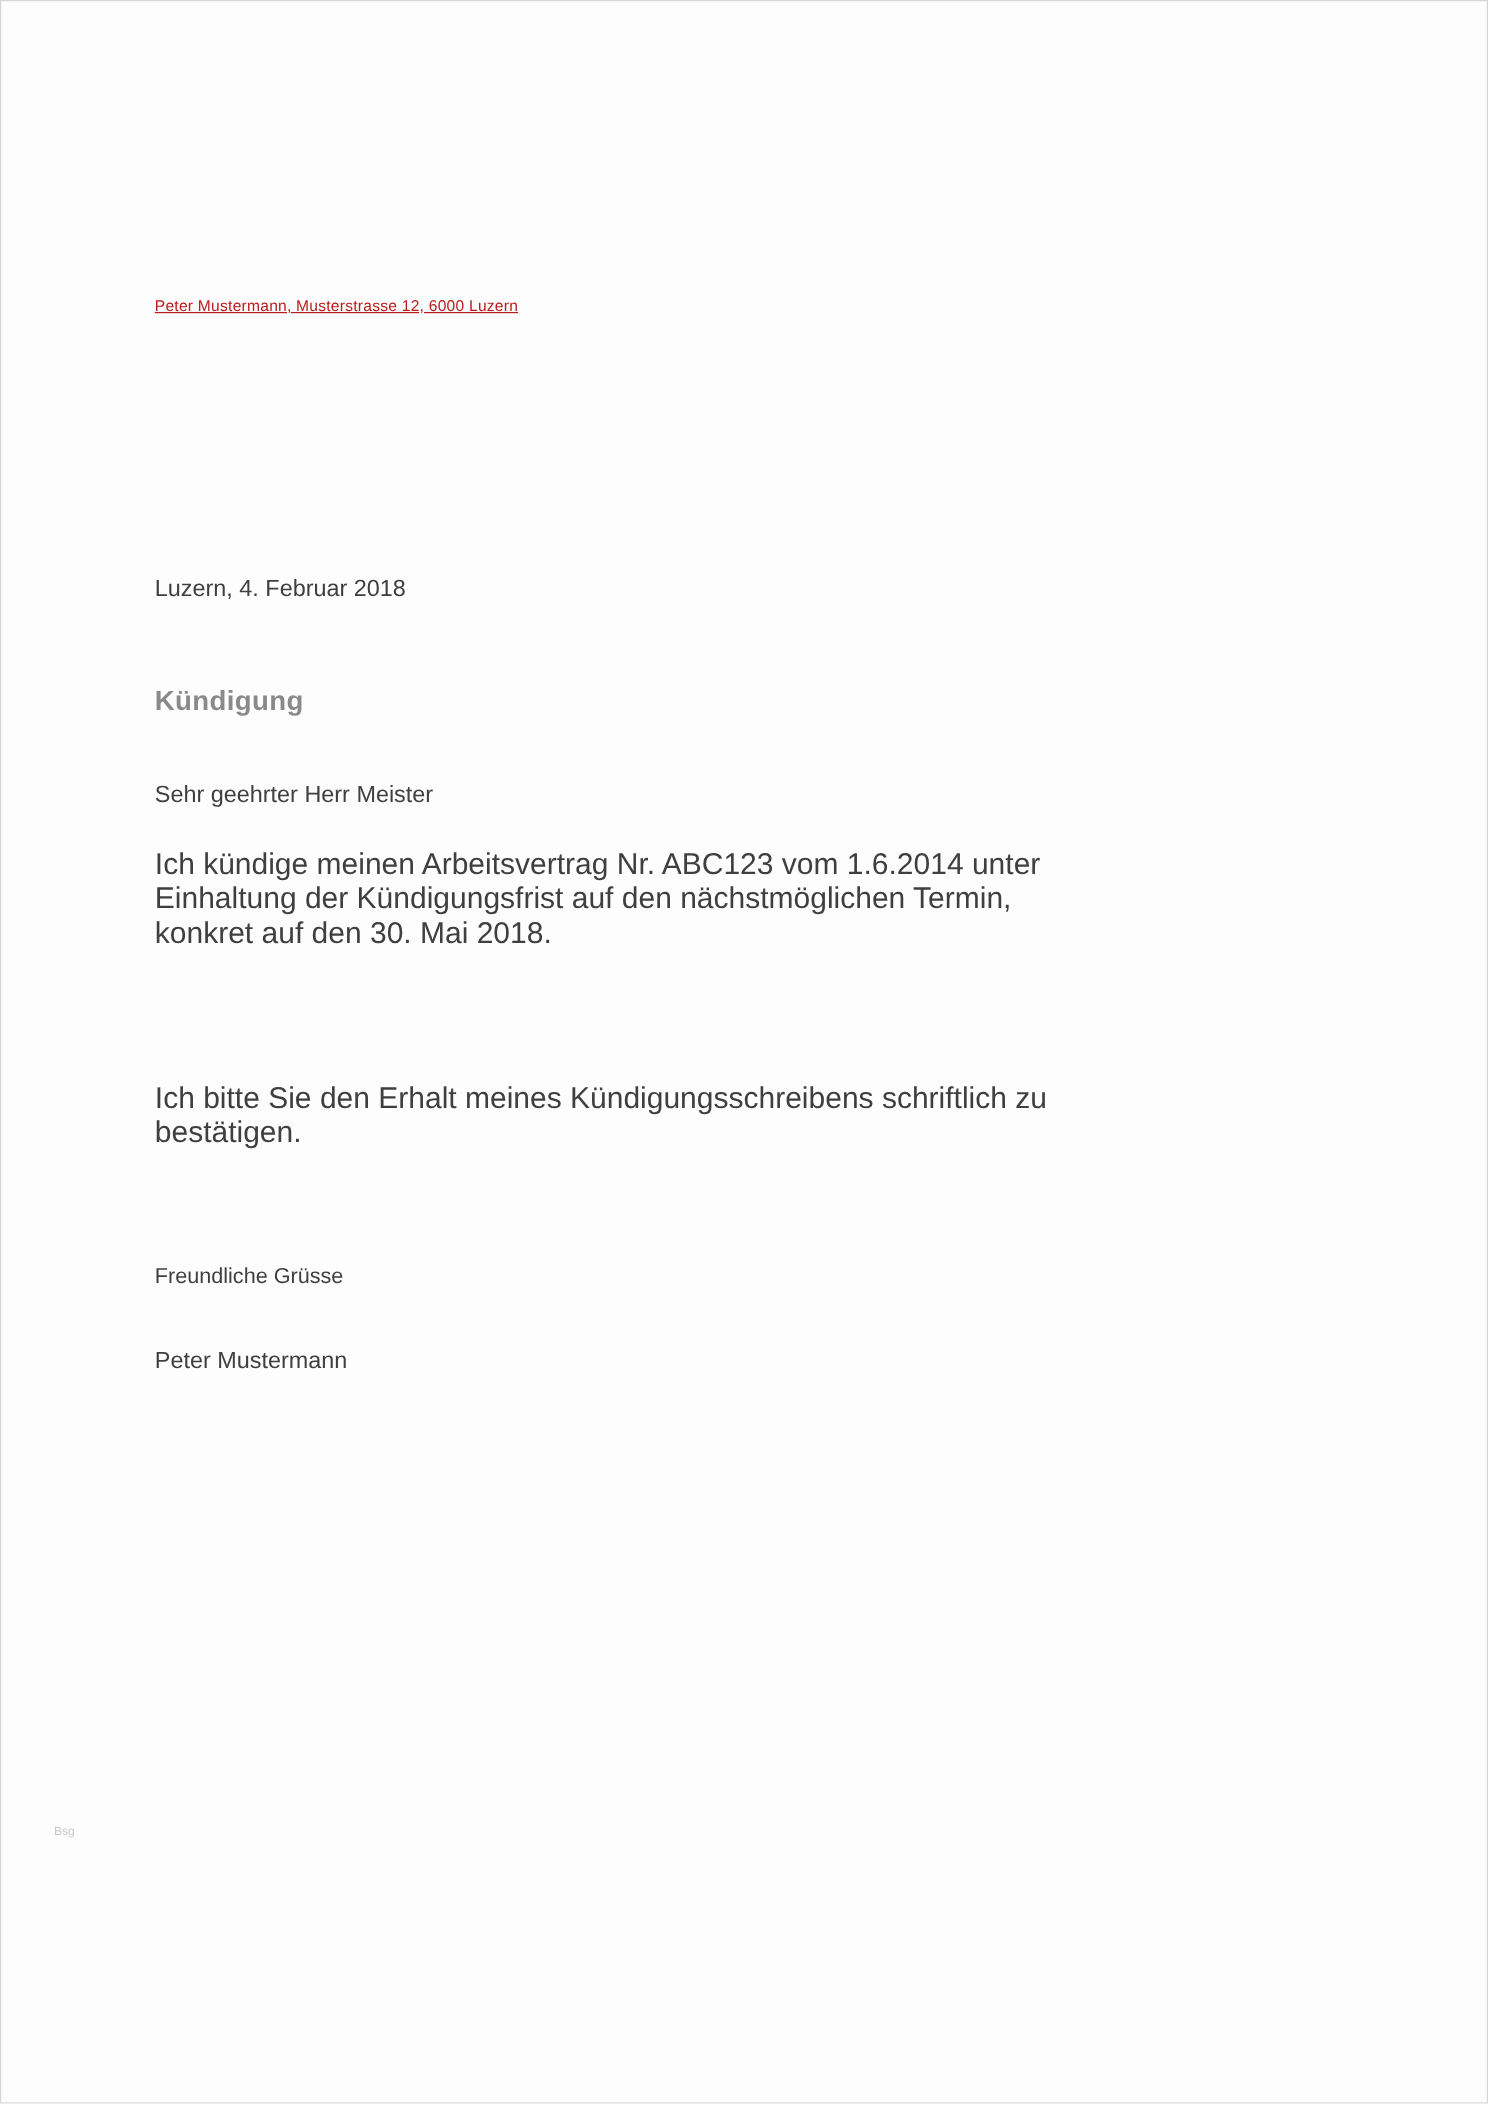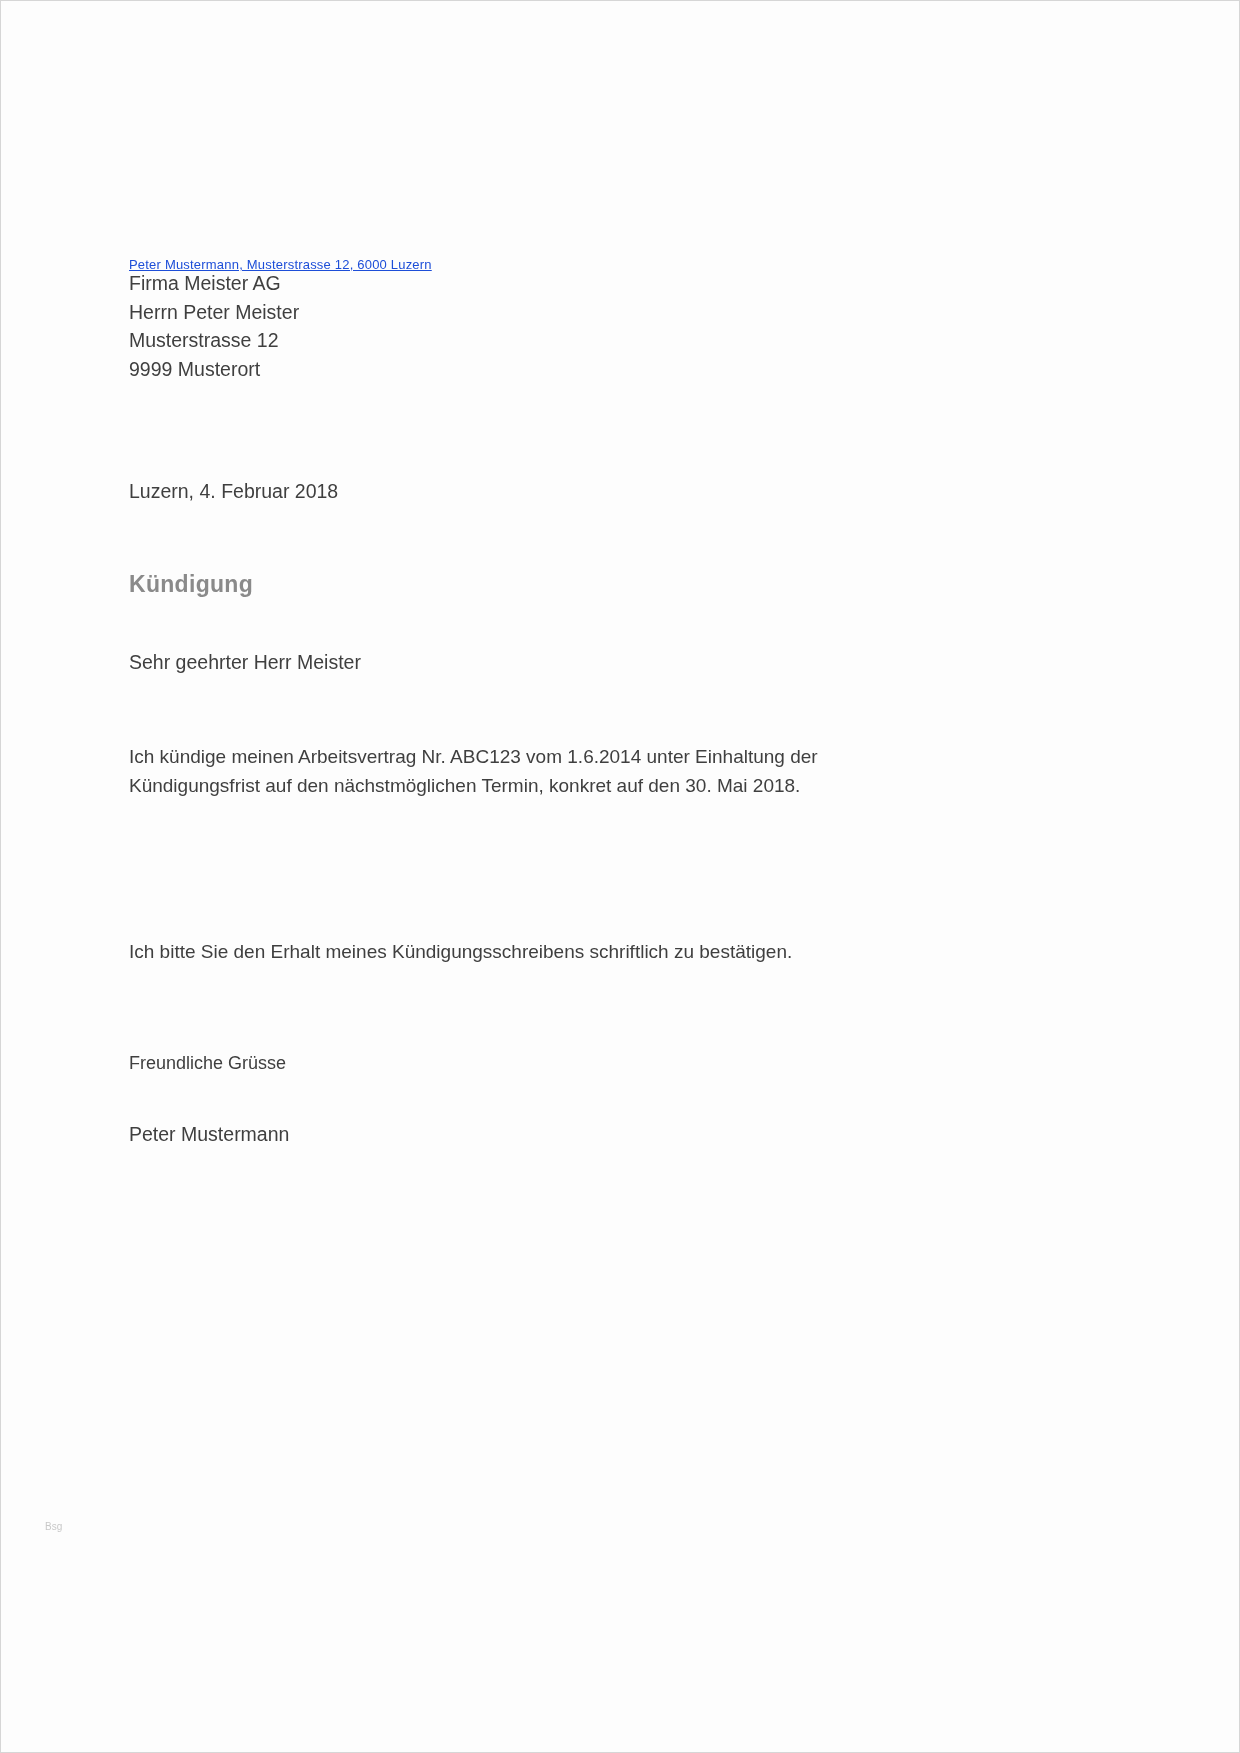--- a/index.html
+++ b/index.html
@@ -14,23 +14,23 @@
     height: 1753px;
     margin: 0 auto;
     background: #fdfdfd;
     border: 1px solid #d6d6d6;
     box-sizing: border-box;
     color: #3f3f3f;
     overflow: hidden;
   }
   .abs { position: absolute; left: 128px; }
   .sender-line {
-    top: 256px;
+    top: 246px;
     font-size: 13px;
-    color: #1d4ed8;
+    color: #b91c1c;
     text-decoration: underline;
     letter-spacing: 0.2px;
   }
   .recipient-block {
     top: 268px;
     font-size: 19.5px;
     line-height: 28.5px;
   }
   .date-line {
     top: 479px;
@@ -43,23 +43,22 @@
     color: #8a8a8a;
     letter-spacing: 0.3px;
     text-align: right;
   }
   .salutation {
     top: 650px;
     font-size: 19.5px;
   }
   .paragraph {
     width: 780px;
-    font-size: 19px;
+    font-size: 25px;
     line-height: 29px;
-    margin-top: 36px;
   }
   .para-1 { top: 705px; }
   .para-2 { top: 787px; }
   .para-3 { top: 900px; }
   .closing { top: 1052px; font-size: 18px; }
   .signature { top: 1122px; font-size: 19.5px; }
   .footer-watermark {
     position: absolute;
     left: 44px;
     top: 1520px;
@@ -67,26 +66,20 @@
     color: #c8c8c8;
   }
 </style>
 </head>
 <body>
 
 <div class="page">
 
   <div class="abs sender-line">Peter Mustermann, Musterstrasse 12, 6000 Luzern</div>
 
-  <div class="abs recipient-block">
-    <div>Firma Meister AG</div>
-    <div>Herrn Peter Meister</div>
-    <div>Musterstrasse 12</div>
-    <div>9999 Musterort</div>
-  </div>
 
   <div class="abs date-line">Luzern, 4. Februar 2018</div>
 
   <div class="abs subject-line">Kündigung</div>
 
   <div class="abs salutation">Sehr geehrter Herr Meister</div>
 
   <div class="abs paragraph para-1">Ich kündige meinen Arbeitsvertrag Nr. ABC123 vom 1.6.2014 unter Einhaltung der Kündigungsfrist auf den nächstmöglichen Termin, konkret auf den 30. Mai 2018.</div>
 
 

